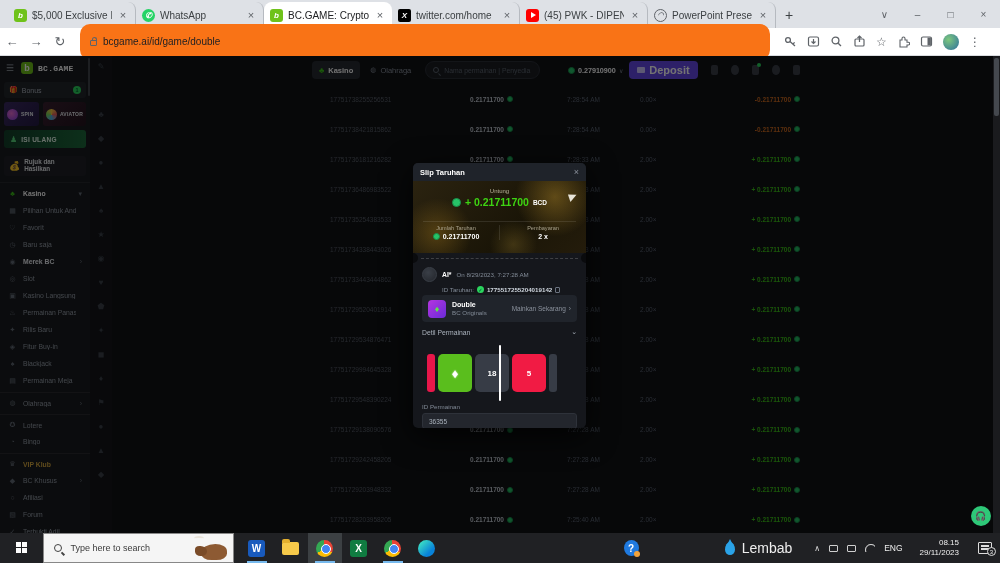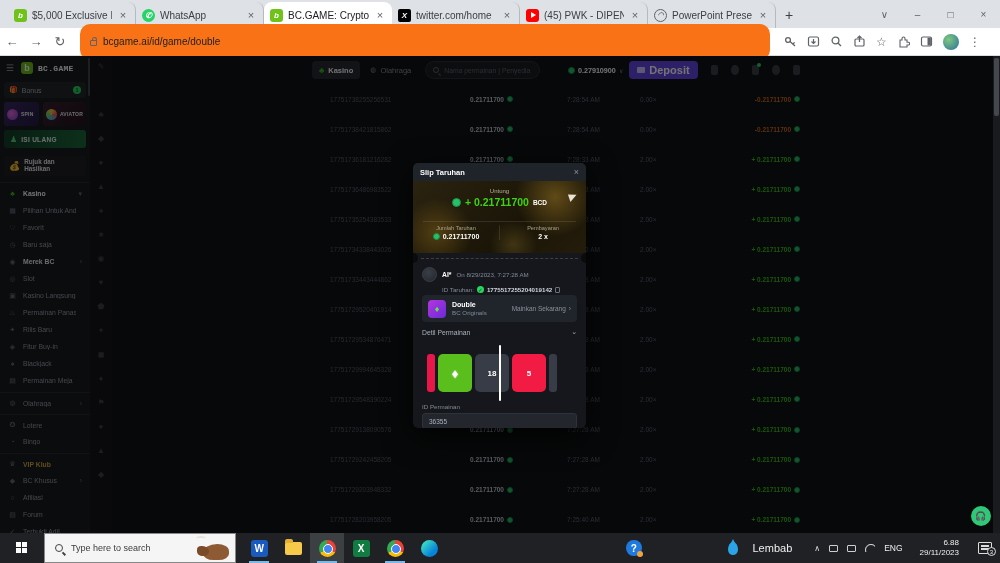--- a/index.html
+++ b/index.html
@@ -210,21 +210,21 @@
   .ic-folder::before{content:"";position:absolute;left:0;top:-3px;width:8px;height:4px;background:#e3af2e;border-radius:2px 2px 0 0;}
   .ic-chrome{position:relative;border-radius:50%;background:conic-gradient(#ea4335 0 33%,#fbbc05 0 66%,#34a853 0 100%);}
   .ic-chrome::after{content:"";position:absolute;left:4.5px;top:4.5px;width:8px;height:8px;border-radius:50%;background:#4285f4;border:1.5px solid #fff;}
   .ic-excel{background:#107c41;border-radius:3px;}
   .ic-edge{border-radius:50%;background:linear-gradient(135deg,#35d4c7 20%,#0883d9 70%);}
   .thelp{margin-left:180px;width:16px;height:16px;border-radius:50%;background:#1f7ae0;color:#fff;font-size:10px;font-weight:bold;display:flex;align-items:center;justify-content:center;position:relative;}
   .thelp::after{content:"";position:absolute;right:-1px;bottom:-1px;width:6px;height:6px;border-radius:50%;background:#f2a33c;}
   .weather{display:flex;align-items:center;gap:7px;margin-left:86px;}
   .drop{width:10px;height:13px;background:#2aa3e8;border-radius:50% 50% 50% 50%/60% 60% 40% 40%;position:relative;}
   .drop::before{content:"";position:absolute;left:2px;top:-3px;border-left:3px solid transparent;border-right:3px solid transparent;border-bottom:6px solid #2aa3e8;}
-  .wlabel{color:#eee;font-size:11px;margin-left:8px;}
+  .wlabel{color:#eee;font-size:14px;}
   .tray{display:flex;align-items:center;gap:9px;margin-left:22px;color:#ddd;}
   .tchev{font-size:8px;}
   .trico{width:9px;height:7px;border:1px solid #cfcfcf;border-radius:1px;}
   .wifi{width:10px;height:8px;position:relative;overflow:hidden;}
   .wifi::before{content:"";position:absolute;left:0;top:0;width:10px;height:10px;border:1.5px solid #ddd;border-radius:50%;box-shadow:0 0 0 2.5px #202124,0 0 0 4px #ddd;}
   .lang{font-size:8.5px;color:#eee;}
   .clock{text-align:right;color:#eee;font-size:8px;line-height:1.25;margin-left:8px;}
   .notif{margin-left:10px;margin-right:8px;position:relative;width:14px;height:12px;border:1px solid #ddd;border-radius:1px;}
   .notif::before{content:"";position:absolute;left:2px;top:2px;width:8px;height:1.5px;background:#ddd;box-shadow:0 3px 0 #ddd;}
   .nbadge{position:absolute;right:-5px;bottom:-3px;width:9px;height:9px;border-radius:50%;border:1px solid #ddd;background:#202124;color:#eee;font-size:6px;display:flex;align-items:center;justify-content:center;}
@@ -907,21 +907,21 @@
       <span class="drop"></span>
       <span class="wlabel">Lembab</span>
     </div>
     <div class="tray">
       <span class="tchev">∧</span>
       <span class="trico"></span>
       <span class="trico"></span>
       <span class="wifi"></span>
       <span class="lang">ENG</span>
       <span class="clock">
-        <div>6.88</div>
+        <div>08.15</div>
         <div>29/11/2023</div>
       </span>
       <span class="notif">
           <span class="nbadge">3</span>
         </span>
     </div>
   </div>
 
 </div>
 

